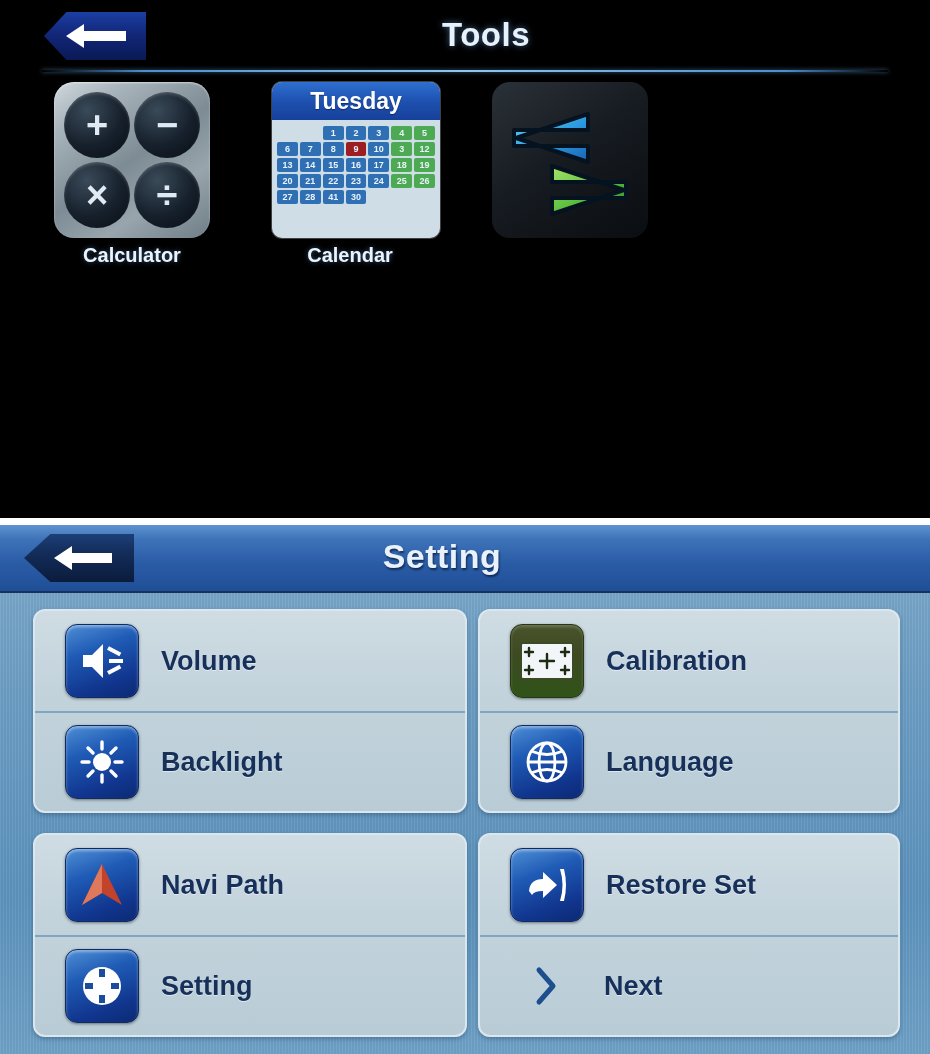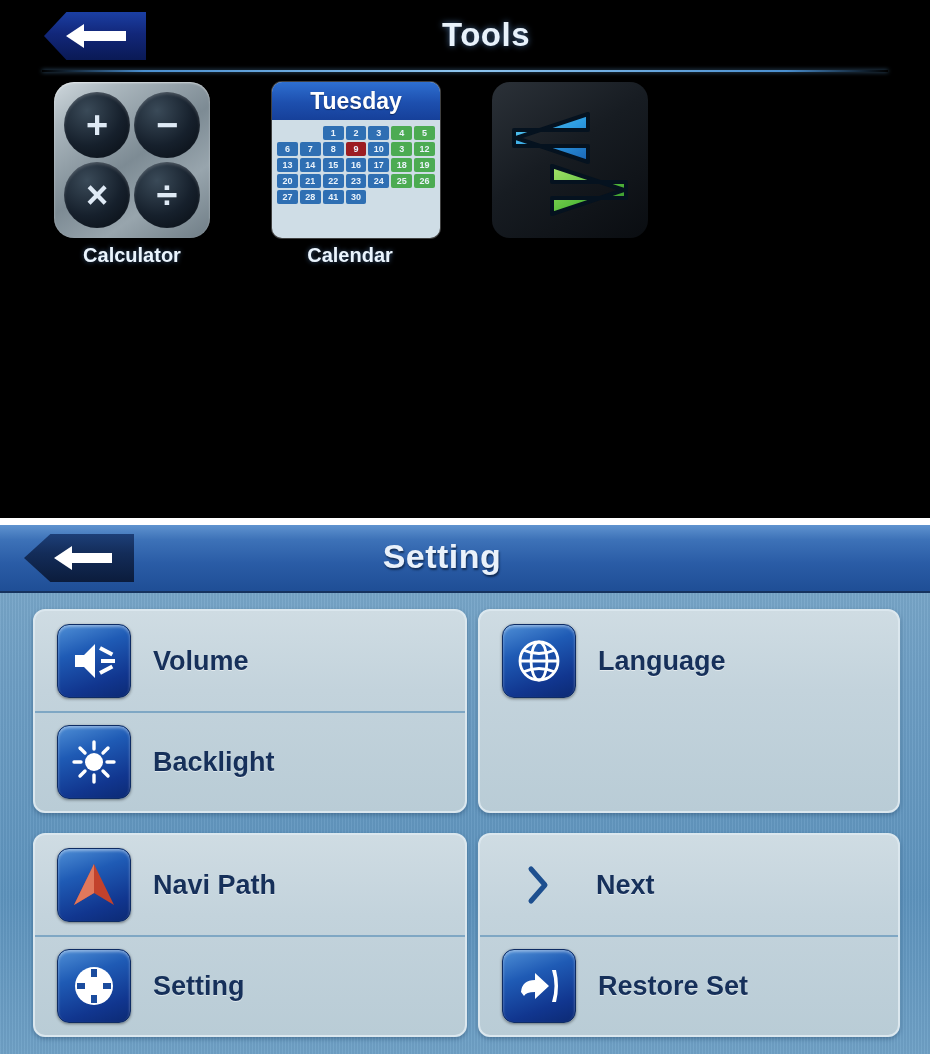--- a/index.html
+++ b/index.html
@@ -156,21 +156,21 @@
     overflow:hidden;
   }
   .panel.p-tl{left:33px;top:84px;width:430px;height:200px;}
   .panel.p-tr{left:478px;top:84px;width:418px;height:200px;}
   .panel.p-bl{left:33px;top:308px;width:430px;height:200px;}
   .panel.p-br{left:478px;top:308px;width:418px;height:200px;}
 
   .set-row{
     position:relative;height:50%;box-sizing:border-box;
     display:flex;align-items:center;
-    padding-left:22px;
+    padding-left:30px;
     cursor:pointer;
   }
   .set-row + .set-row{border-top:2px solid #7fa7c4;}
   .set-icon{
     width:72px;height:72px;flex:0 0 72px;
     border-radius:12px;
     position:relative;
     display:flex;align-items:center;justify-content:center;
   }
   .set-icon.blue{
@@ -334,20 +334,40 @@
             <line x1="14" y1="32" x2="9" y2="37"></line>
           </g>
         </svg>
       </div>
       <span class="set-label">Backlight</span>
     </div>
   </div>
 
   <div class="panel p-tr">
     <div class="set-row">
+      <div class="set-icon green">
+        <svg width="56" height="40" viewBox="0 0 56 40">
+          <rect x="2" y="2" width="52" height="36" rx="2" fill="#f2f6f8" stroke="#3c4a26" stroke-width="2"></rect>
+          <g stroke="#1d2a14" stroke-width="2.4" stroke-linecap="round">
+            <line x1="10" y1="7" x2="10" y2="15"></line>
+              <line x1="6" y1="11" x2="14" y2="11"></line>
+            <line x1="46" y1="7" x2="46" y2="15"></line>
+              <line x1="42" y1="11" x2="50" y2="11"></line>
+            <line x1="10" y1="25" x2="10" y2="33"></line>
+              <line x1="6" y1="29" x2="14" y2="29"></line>
+            <line x1="46" y1="25" x2="46" y2="33"></line>
+              <line x1="42" y1="29" x2="50" y2="29"></line>
+            <line x1="28" y1="13" x2="28" y2="27"></line>
+              <line x1="21" y1="20" x2="35" y2="20"></line>
+          </g>
+        </svg>
+      </div>
+      <span class="set-label">Calibration</span>
+    </div>
+    <div class="set-row">
       <div class="set-icon blue">
         <svg width="48" height="48" viewBox="0 0 48 48">
           <g fill="none" stroke="#ffffff" stroke-width="2.8">
             <circle cx="24" cy="24" r="19"></circle>
             <ellipse cx="24" cy="24" rx="8" ry="19"></ellipse>
             <line x1="5" y1="24" x2="43" y2="24"></line>
             <path d="M8 13 Q24 20 40 13"></path>
             <path d="M8 35 Q24 28 40 35"></path>
           </g>
         </svg>
@@ -377,31 +397,31 @@
             <rect x="33" y="21" width="8" height="6"></rect>
           </g>
         </svg>
       </div>
       <span class="set-label">Setting</span>
     </div>
   </div>
 
   <div class="panel p-br">
     <div class="set-row">
+      <div class="set-icon blue">
+        <svg width="48" height="48" viewBox="0 0 48 48">
+          <path d="M6 30 Q7 18 20 18 L20 11 L34 24 L20 37 L20 30 Q11 30 9 34 Z" fill="#ffffff"></path>
+          <path d="M37 8 Q42 24 37 40 L41 40 Q45 24 41 8 Z" fill="#ffffff"></path>
+        </svg>
+      </div>
+      <span class="set-label">Restore Set</span>
+    </div>
+    <div class="set-row">
       <div class="chev-next">
         <svg width="26" height="40" viewBox="0 0 26 40">
           <polyline points="6,4 20,20 6,36" fill="none" stroke="#1d4f8f" stroke-width="5" stroke-linecap="round" stroke-linejoin="round"></polyline>
         </svg>
       </div>
       <span class="set-label">Next</span>
     </div>
-    <div class="set-row">
-      <div class="set-icon blue">
-        <svg width="48" height="48" viewBox="0 0 48 48">
-          <path d="M6 30 Q7 18 20 18 L20 11 L34 24 L20 37 L20 30 Q11 30 9 34 Z" fill="#ffffff"></path>
-          <path d="M37 8 Q42 24 37 40 L41 40 Q45 24 41 8 Z" fill="#ffffff"></path>
-        </svg>
-      </div>
-      <span class="set-label">Restore Set</span>
-    </div>
   </div>
 
 </div>
 
 </body></html>

